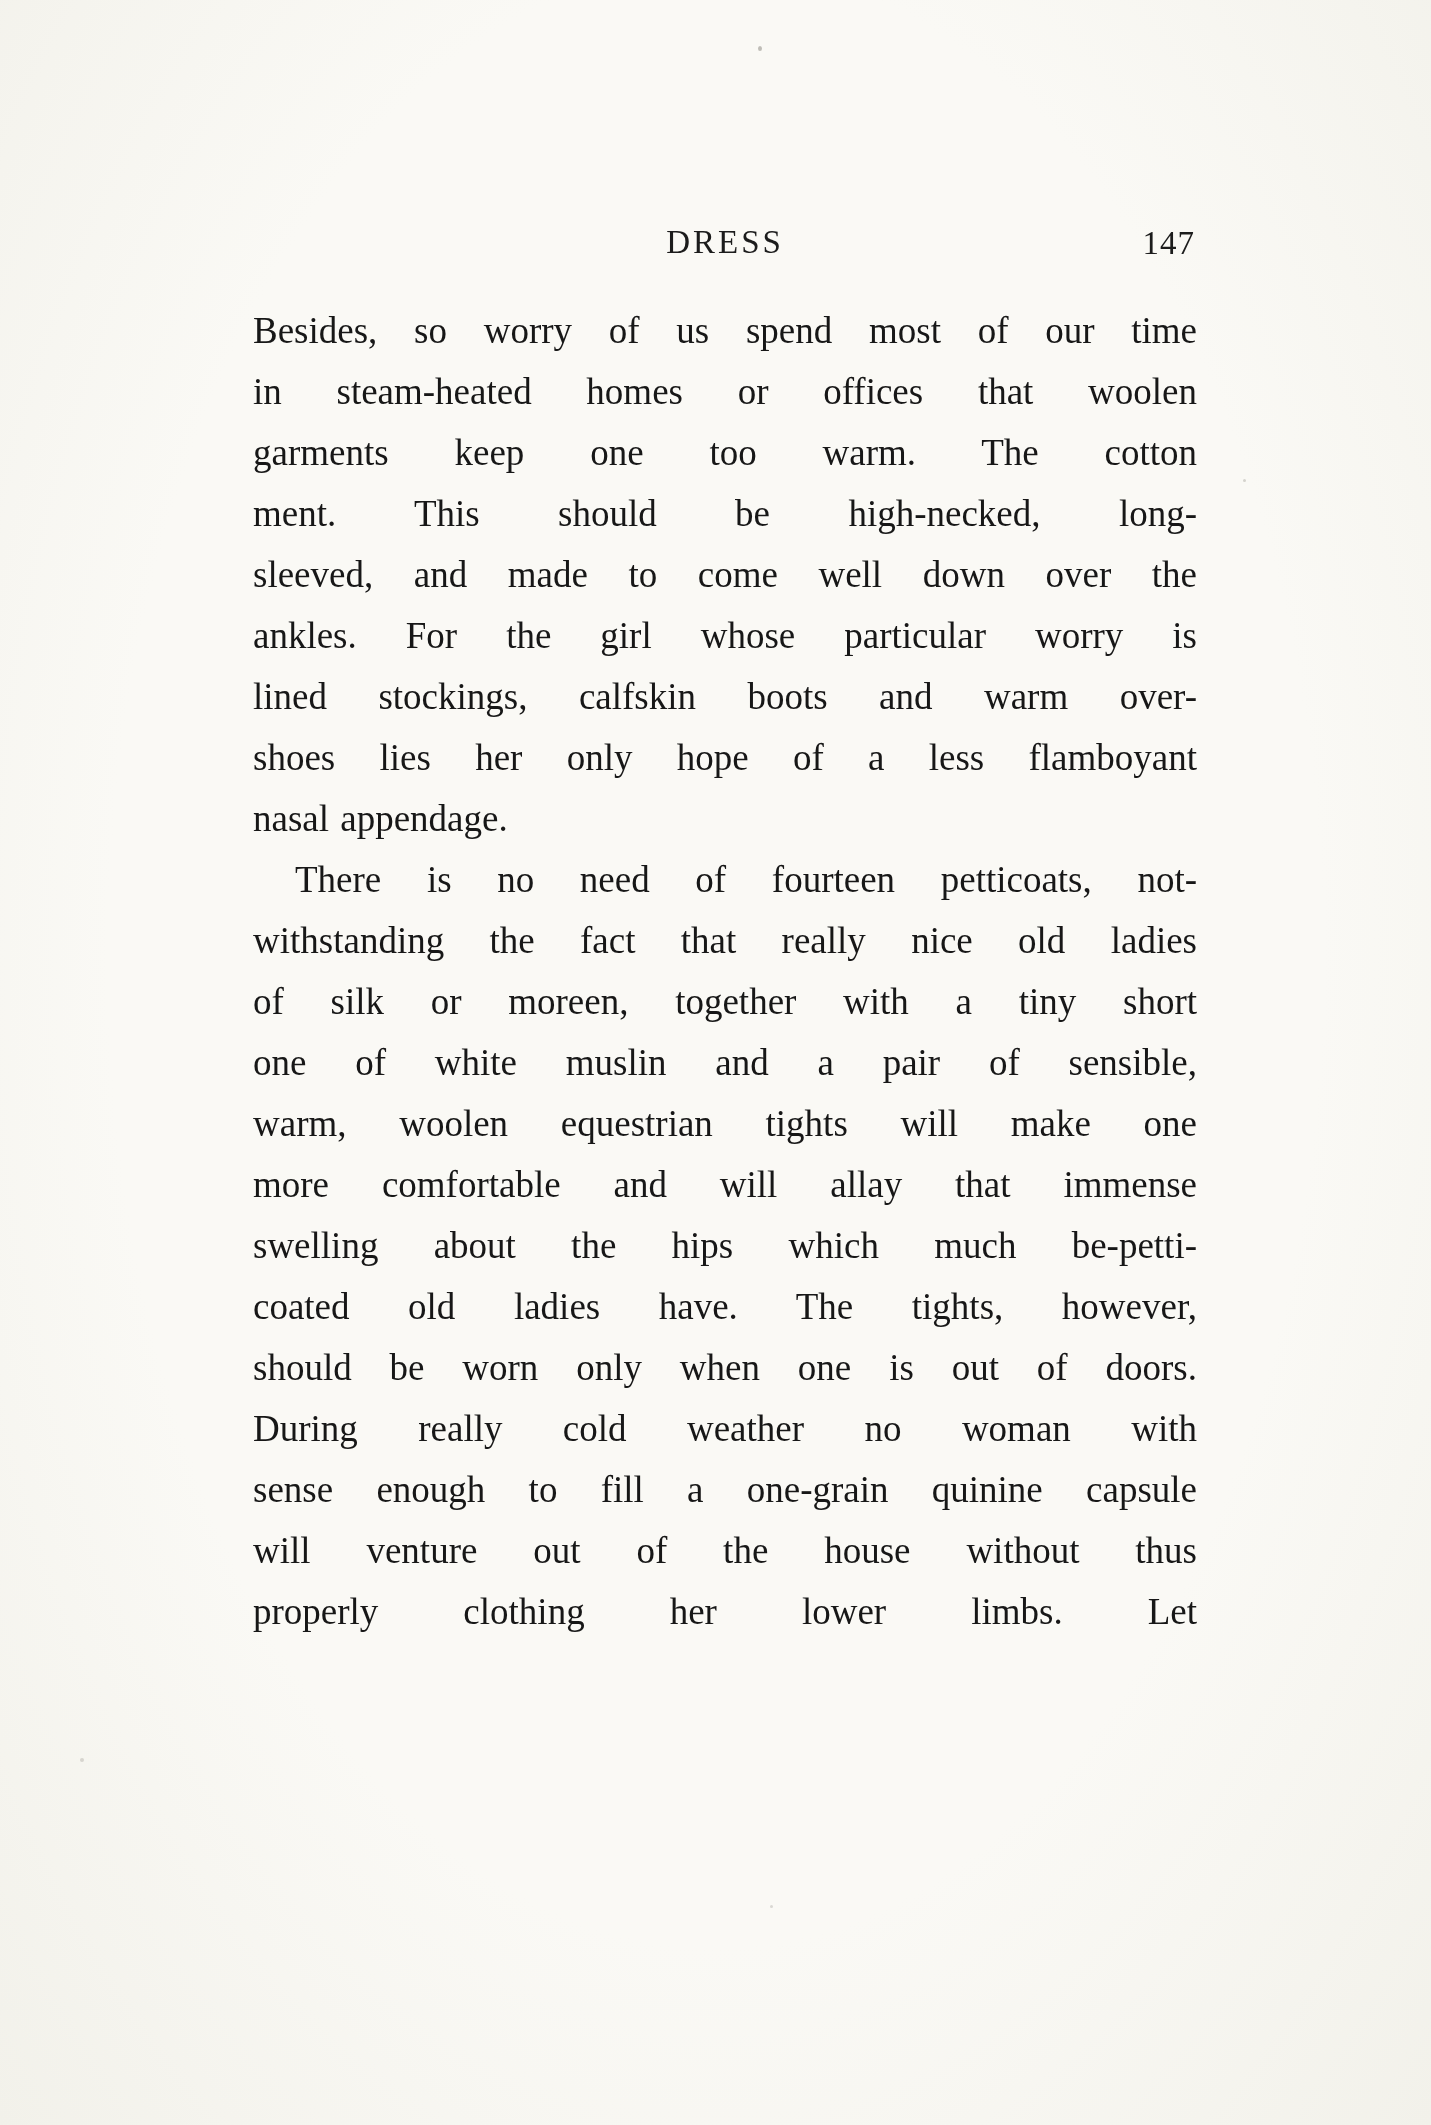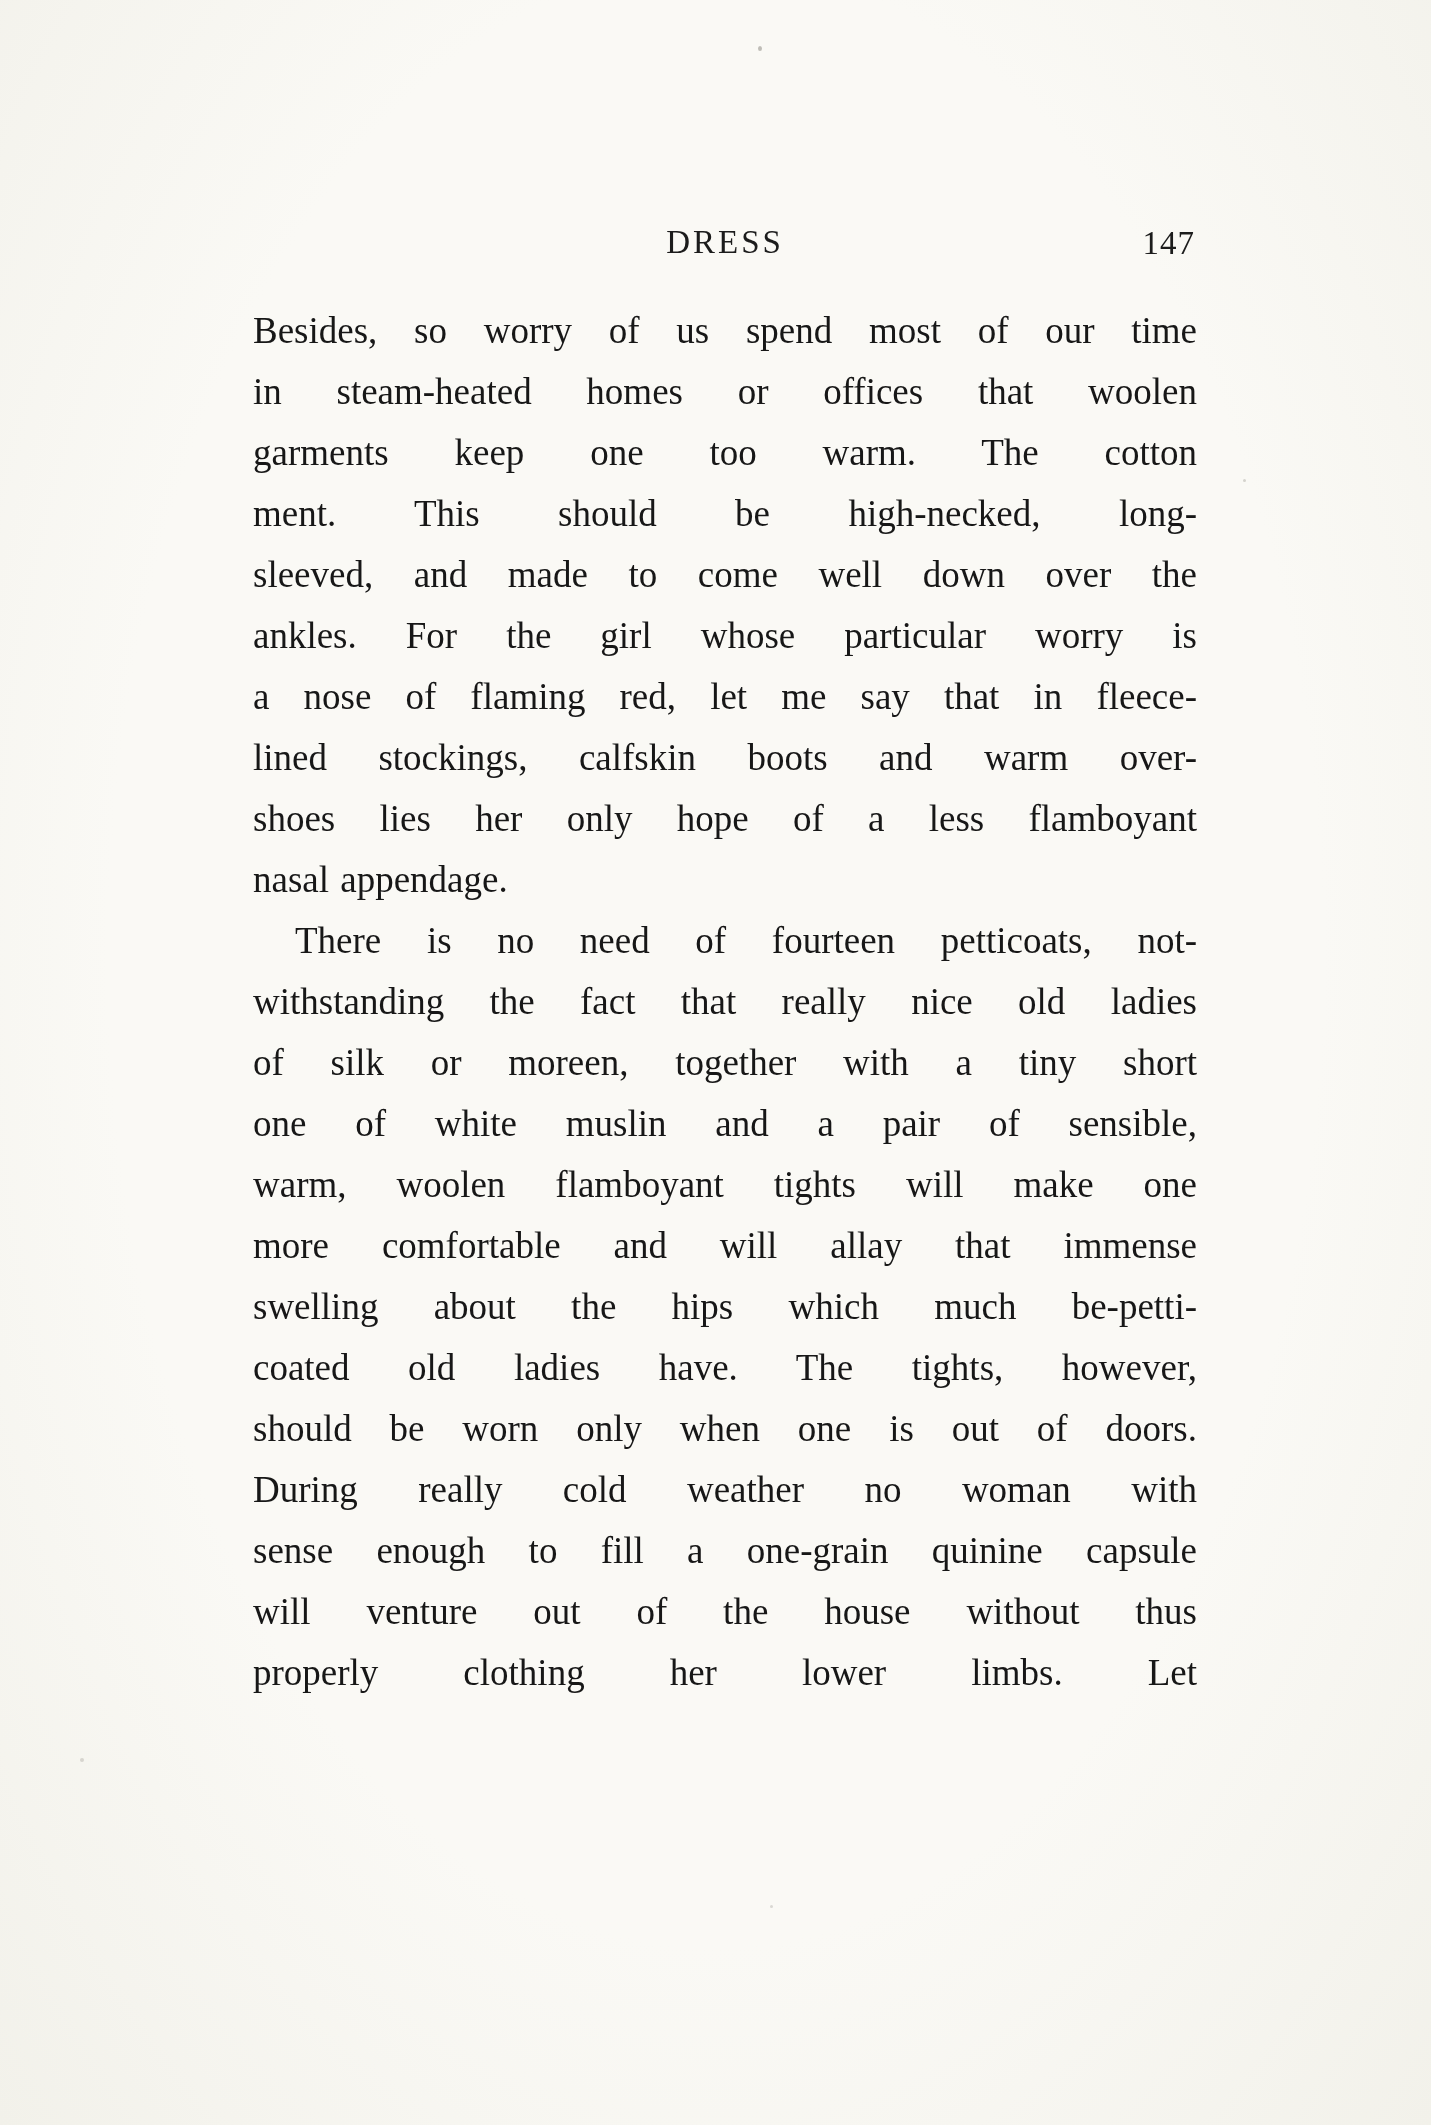--- a/index.html
+++ b/index.html
@@ -95,31 +95,30 @@
   </div>
 
   <div class="text-block" id="text-body">
       <div class="para">
         <div class="line">Besides, so worry of us spend most of our time</div>
         <div class="line">in steam-heated homes or offices that woolen</div>
         <div class="line">garments keep one too warm.  The cotton</div>
         <div class="line">ment.  This should be high-necked, long-</div>
         <div class="line">sleeved, and made to come well down over the</div>
         <div class="line">ankles.  For the girl whose particular worry is</div>
-        <div class="line">a nose of flaming red, let me say that in fleece-</div>
         <div class="line">lined stockings, calfskin boots and warm over-</div>
         <div class="line">shoes lies her only hope of a less flamboyant</div>
         <div class="line noJustify">nasal appendage.</div>
       </div>
       <div class="para">
         <div class="line indent">There is no need of fourteen petticoats, not-</div>
         <div class="line">withstanding the fact that really nice old ladies</div>
         <div class="line">of silk or moreen, together with a tiny short</div>
         <div class="line">one of white muslin and a pair of sensible,</div>
-        <div class="line">warm, woolen flamboyant tights will make one</div>
+        <div class="line">warm, woolen equestrian tights will make one</div>
         <div class="line">more comfortable and will allay that immense</div>
         <div class="line">swelling about the hips which much be-petti-</div>
         <div class="line">coated old ladies have.  The tights, however,</div>
         <div class="line">should be worn only when one is out of doors.</div>
         <div class="line">During really cold weather no woman with</div>
         <div class="line">sense enough to fill a one-grain quinine capsule</div>
         <div class="line">will venture out of the house without thus</div>
         <div class="line">properly clothing her lower limbs.  Let</div>
       </div>
     </div>

